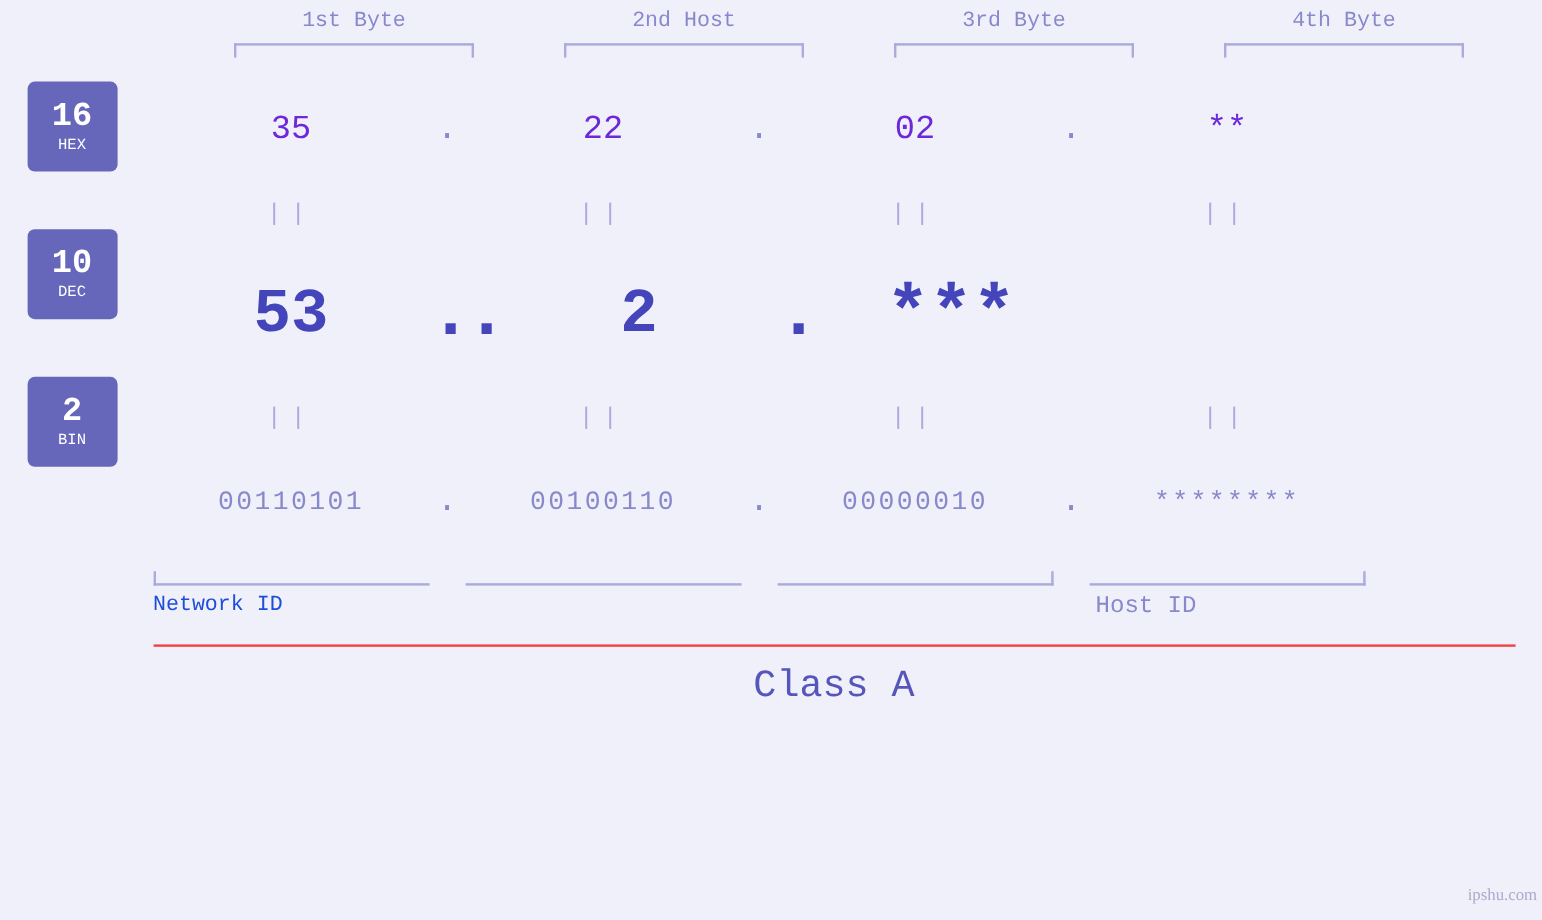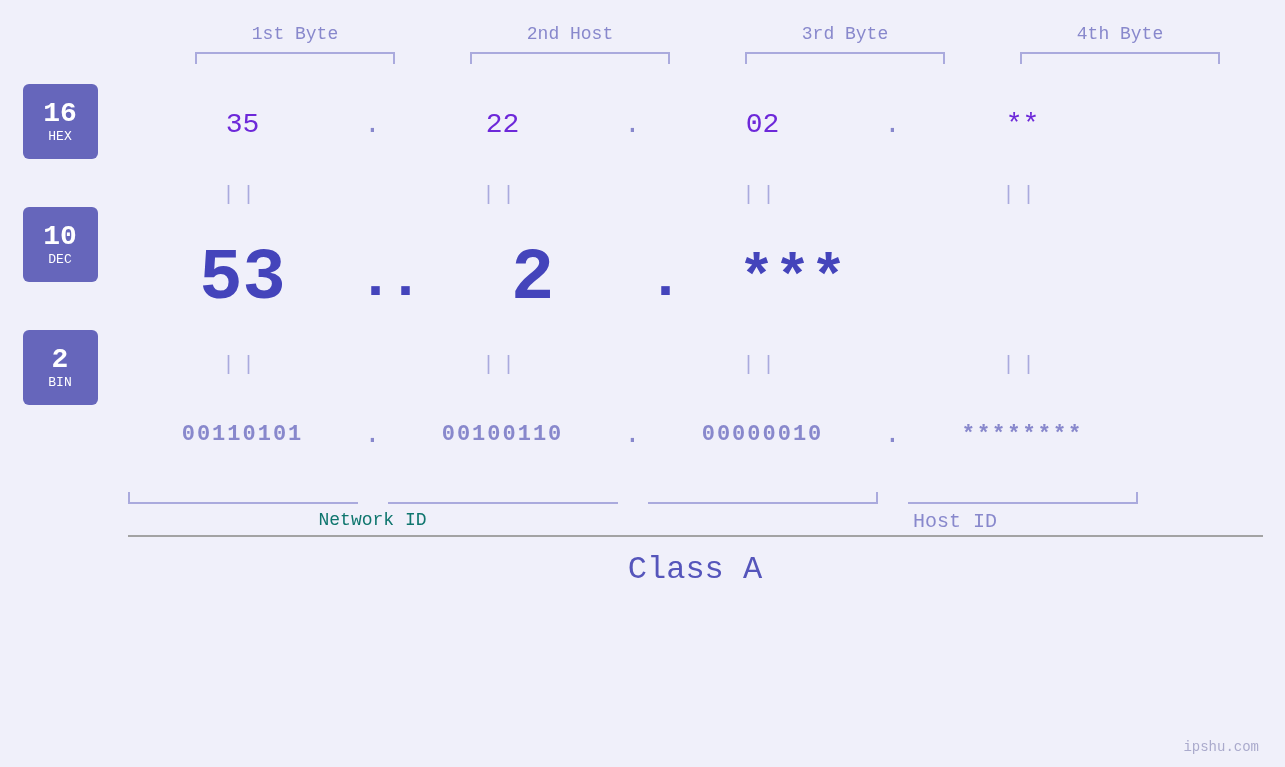--- a/index.html
+++ b/index.html
@@ -13,21 +13,21 @@
       position: relative;
     }
 
     .container {
       width: 1285px;
       height: 767px;
       position: relative;
       display: flex;
       flex-direction: column;
       align-items: center;
-      padding-top: 24px;
+      padding-top: 8px;
     }
 
     
     .byte-headers {
       display: flex;
       width: 1100px;
       margin-left: 130px;
       justify-content: space-around;
       margin-bottom: 8px;
     }
@@ -114,31 +114,30 @@
       text-align: center;
       color: #6666cc;
     }
 
     .cell-value {
       font-size: 28px;
       color: #6d28d9;
     }
 
     .cell-value.large {
-      font-size: 72px;
+      font-size: 52px;
       color: #4444bb;
       font-weight: bold;
       line-height: 1;
     }
 
     .cell-value.medium {
       font-size: 22px;
       color: #8888cc;
       letter-spacing: 2px;
-      font-weight: bold;
     }
 
     .dot {
       font-size: 28px;
       color: #8888cc;
       width: 30px;
       text-align: center;
     }
 
     .dot.large {
@@ -170,24 +169,24 @@
     .class-label {
       font-size: 32px;
       color: #5555bb;
       font-family: 'Courier New', Courier, monospace;
     }
 
     
     .watermark {
       position: absolute;
       bottom: 12px;
-      right: 26px;
+      right: 4px;
       color: #aaaacc;
       font-size: 14px;
-      font-family: Liberation Mono, monospace;
+      font-family: Liberation Serif, serif;
     }
   </style>
 </head>
 <body>
 
 <div class="container">
 
   <div class="byte-headers">
     <div class="byte-header">1st Byte</div>
     <div class="byte-header">2nd Host</div>
@@ -303,27 +302,27 @@
           <div style="width:30px;"></div>
           <div style="width:230px; height:12px; border-bottom:2px solid #aaaadd;"></div>
 
           <div style="width:30px;"></div>
           <div style="width:230px; height:12px; border:2px solid #aaaadd; border-top:none; border-left:none;"></div>
           <div style="width:30px;"></div>
           <div style="width:230px; height:12px; border:2px solid #aaaadd; border-top:none; border-left:none;"></div>
         </div>
 
         <div style="display:flex; flex-direction:row; margin-top:6px;">
-          <div style="width:490px; text-align:center; color:#0f766e; font-size:18px;">Network ID</div>
+          <div style="width:490px; color:#1d4ed8; font-size:18px;">Network ID</div>
           <div style="width:30px;"></div>
           <div style="flex:1; text-align:center; color:#8888cc; font-size:20px;">Host ID</div>
         </div>
       </div>
 
-      <div style="border-top:2px solid #a3a3a3; margin-top:2px; padding-top:14px; text-align:center; width:100%;">
+      <div style="border-top:2px solid #ef4444; margin-top:20px; padding-top:14px; text-align:center; width:100%;">
         <span class="class-label">Class A</span>
       </div>
 
     </div>
   </div>
 
   <div class="watermark">ipshu.com</div>
 
 </div>
 

